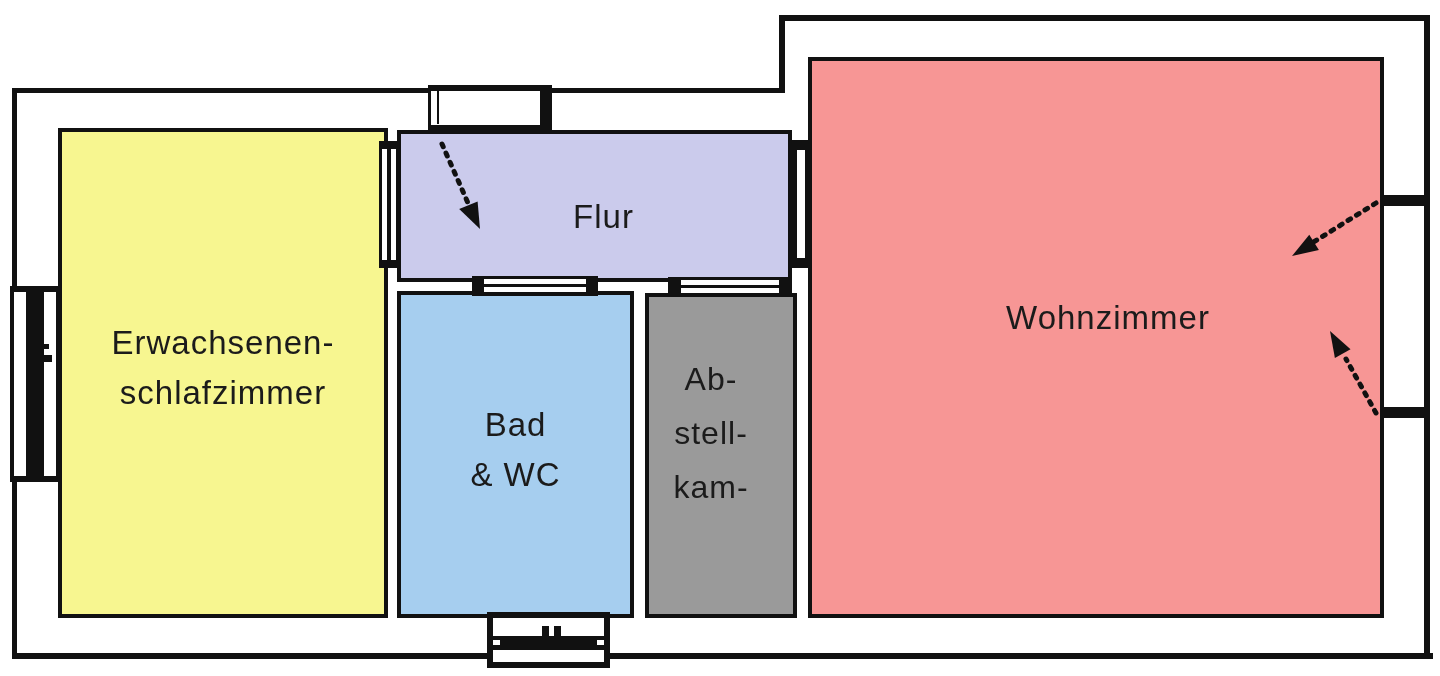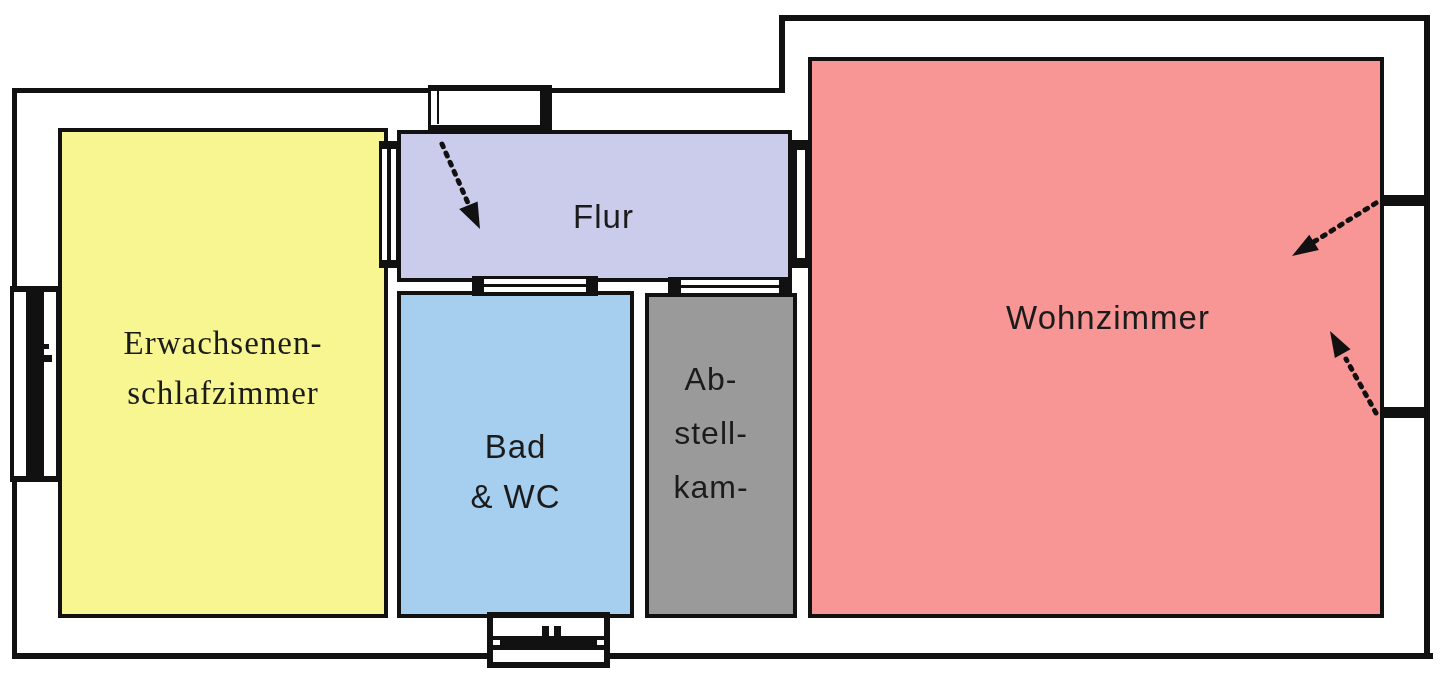--- a/index.html
+++ b/index.html
@@ -36,28 +36,28 @@
   <div class="wall" style="left:1424px;top:15px;width:6px;height:644px;"></div>
   <div class="wall" style="left:1380px;top:195px;width:45px;height:11px;"></div>
   <div class="wall" style="left:1380px;top:407px;width:45px;height:11px;"></div>
 
   <div class="room room-bedroom" style="left:58px;top:128px;width:330px;height:490px;"></div>
   <div class="room room-hallway" style="left:397px;top:130px;width:395px;height:152px;"></div>
   <div class="room room-bathroom" style="left:397px;top:291px;width:237px;height:327px;"></div>
   <div class="room room-storage" style="left:645px;top:293px;width:152px;height:325px;"></div>
   <div class="room room-living" style="left:808px;top:57px;width:576px;height:561px;"></div>
 
-  <div class="label" style="left:58px;top:318px;width:330px;font-family:Liberation Serif, serif;">
+  <div class="label" style="left:58px;top:318px;width:330px;">
     <div>Erwachsenen-</div>
     <div>schlafzimmer</div>
   </div>
   <div class="label" style="left:406px;top:192px;width:395px;">
     <div>Flur</div>
   </div>
-  <div class="label" style="left:397px;top:400px;width:237px;margin-top:22px;">
+  <div class="label" style="left:397px;top:400px;width:237px;">
     <div>Bad</div>
     <div>&amp; WC</div>
   </div>
   <div class="label label-storage" style="left:645px;top:352px;width:132px;">
     <div>Ab-</div>
     <div>stell-</div>
     <div>kam-</div>
   </div>
   <div class="label" style="left:808px;top:292px;width:600px;line-height:52px;">
     <div>Wohnzimmer</div>

